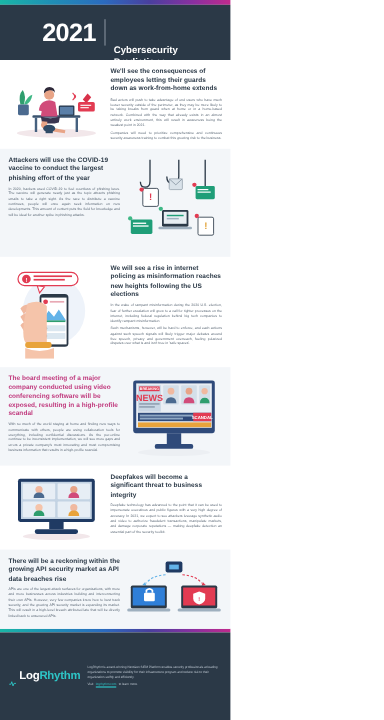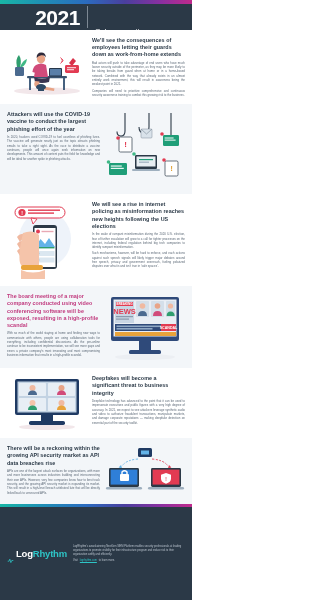--- a/index.html
+++ b/index.html
@@ -17,26 +17,26 @@
   .gradbar {
     height:4px; width:100%;
     background:linear-gradient(90deg,#19b7a6 0%,#1f8fb5 22%,#2b6bbf 45%,#4a3f9e 65%,#8b2fa0 84%,#c02a8c 100%);
     flex:0 0 auto;
   }
   .gradbar.thin { height:3px; }
 
   
   .header {
     background:#2b3947; color:#fff;
-    height:26px; display:flex; align-items:center; justify-content:center;
+    height:46px; display:flex; align-items:center; justify-content:center;
     gap:7px; flex:0 0 auto; position:relative;
   }
   .hdr-year { font-size:21px; font-weight:700; letter-spacing:-0.5px; line-height:1; }
   .hdr-div { width:1px; height:22px; background:#7d8894; }
-  .hdr-sub { font-size:8px; line-height:1.22; font-weight:400; max-width:62px;margin-top:40px; }
+  .hdr-sub { font-size:8px; line-height:1.22; font-weight:700; max-width:62px;margin-top:40px; }
 
   
   .section { display:flex; padding:7px 7px; gap:5px; position:relative; }
   .section.alt { background:#f3f6f9; }
   .section.rev { flex-direction:row-reverse; }
   .art { flex:0 0 80px; display:flex; align-items:flex-start; justify-content:center; padding-top:2px; }
   .txt { flex:1 1 auto; min-width:0; }
   .sec-h {
     font-size:5.4px; line-height:1.32; font-weight:700; color:#2b3947;
     margin-bottom:2.5px; letter-spacing:0.05px;

